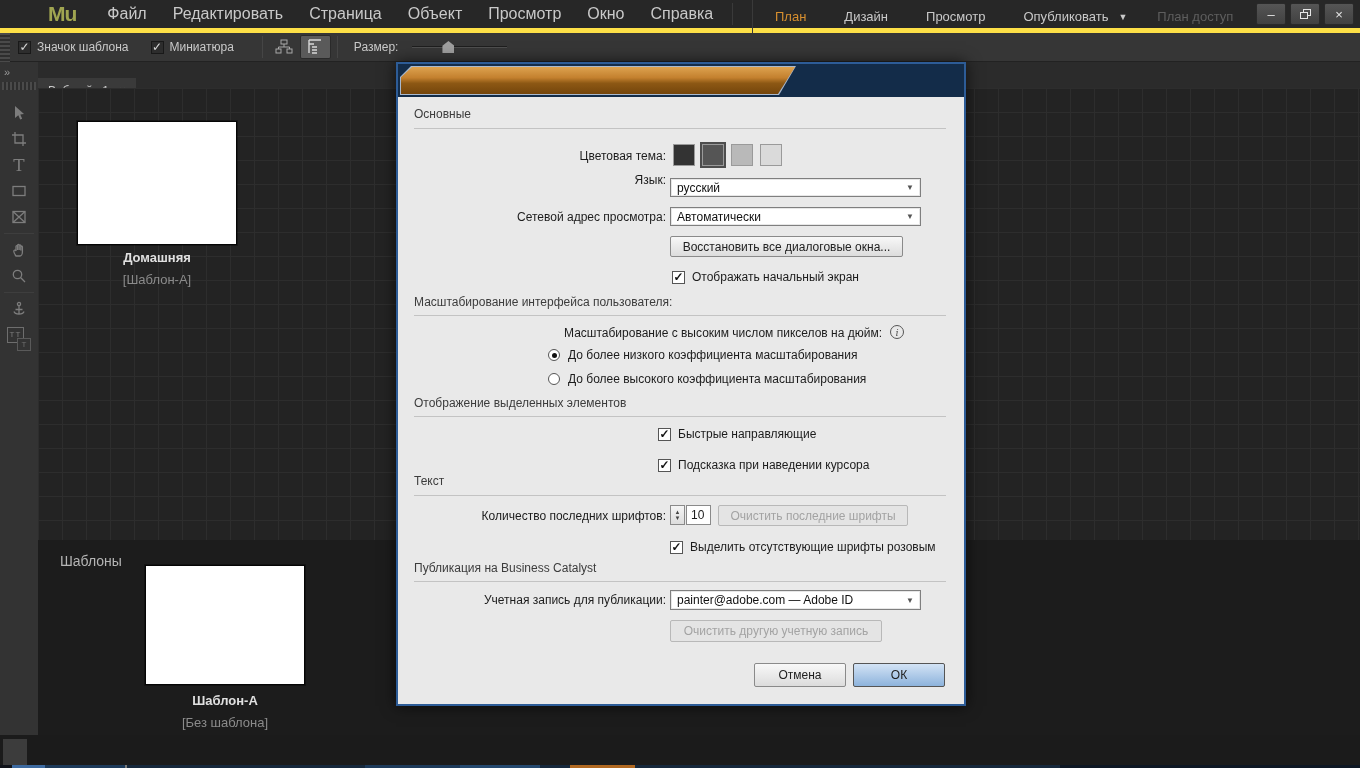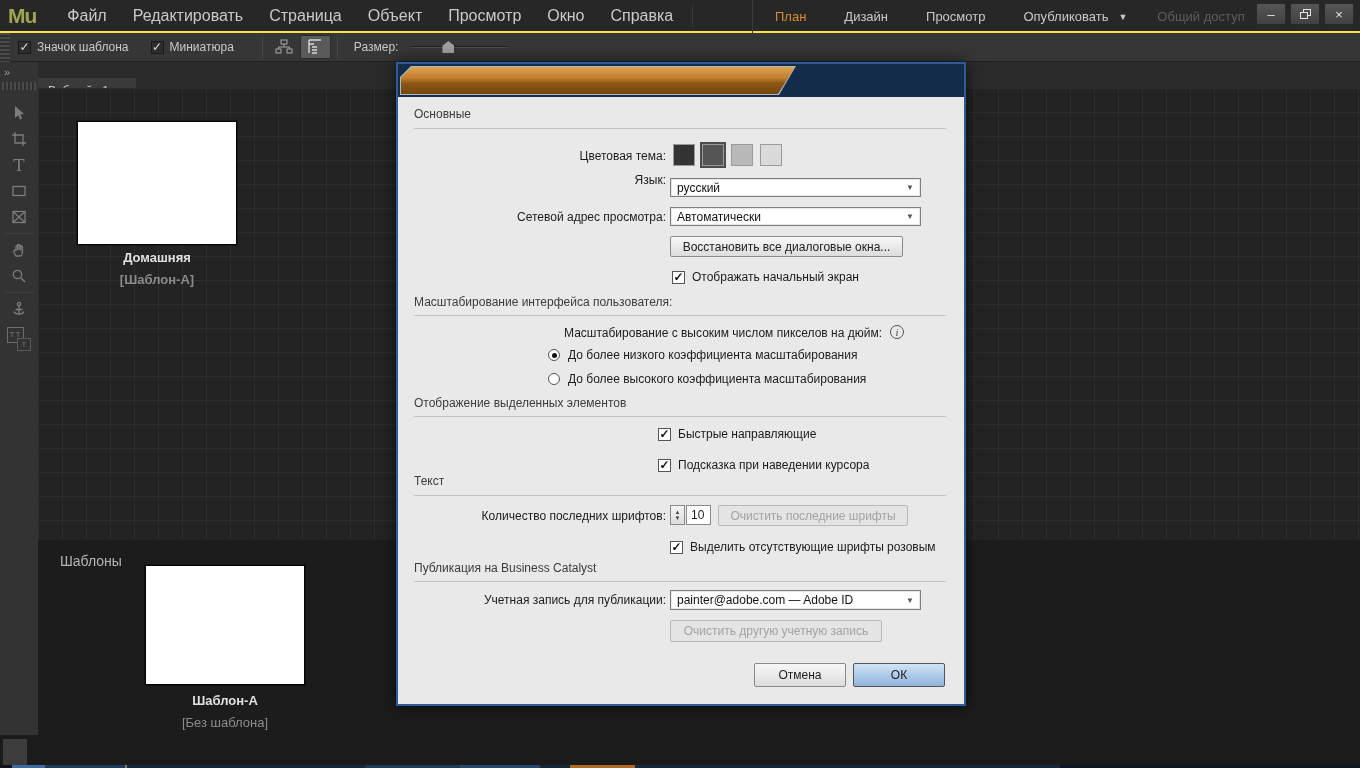--- a/index.html
+++ b/index.html
@@ -2,22 +2,22 @@
 <html><head>
 <meta charset="utf-8">
 <style>
   * { margin:0; padding:0; box-sizing:border-box; }
   html,body { width:1360px; height:768px; overflow:hidden; background:#1b1b1b;
               font-family:"Liberation Sans", sans-serif; }
   .screen { position:relative; width:1360px; height:768px; background:#1b1b1b; }
 
   
   .menubar { position:absolute; left:0; top:0; width:1360px; height:33px;
-             background:#272727; border-bottom:2px solid #fde047;
-             display:flex; align-items:center; }
+             background:#272727; border-bottom:5px solid #fde047;
+             display:flex; align-items:center;padding-left:40px; }
   .logo { color:#a0a551; font-weight:bold; font-size:21px; margin:0 18px 0 8px;
           letter-spacing:-1px; }
   .menu-item { color:#c9c9c9; font-size:16px; padding:0 13px; cursor:default; }
   .mb-sep { width:1px; height:22px; background:#3a3a3a; margin-left:6px; }
   .ws-tabs { position:absolute; left:752px; top:0; height:33px; display:flex;
              align-items:center; border-left:1px solid #3a3a3a; padding-left:22px; }
   .ws-tab { color:#c9c9c9; font-size:13px; margin-right:38px; cursor:default; white-space:nowrap; }
   .ws-tab.active { color:#d78f2f; }
   .ws-tab.disabled { color:#5e5e5e; }
   .ws-caret { font-size:9px; color:#c9c9c9; margin:0 30px 0 -28px; }
@@ -144,21 +144,21 @@
     <span class="menu-item">Окно</span>
     <span class="menu-item">Справка</span>
     <div class="mb-sep"></div>
 
     <div class="ws-tabs">
       <span class="ws-tab active">План</span>
       <span class="ws-tab">Дизайн</span>
       <span class="ws-tab">Просмотр</span>
       <span class="ws-tab">Опубликовать</span>
       <span class="ws-caret">▼</span>
-      <span class="ws-tab disabled">Общий доступ</span>
+      <span class="ws-tab disabled">План доступ</span>
     </div>
 
     <div class="win-controls">
       <div class="win-btn">–</div>
       <div class="win-btn">
         <span class="restore-glyph">
             <span></span>
             <span></span>
           </span>
       </div>
@@ -255,21 +255,21 @@
   <div class="tabstrip">
     <div class="doc-tab">
       <span>Веб-сайт-1</span>
       <span class="close">×</span>
     </div>
   </div>
 
   <div class="canvas">
     <div class="page-thumb thumb-home"></div>
     <div class="page-title" style="left:39px; top:162px; width:160px;">Домашняя</div>
-    <div class="page-sub" style="left:39px; top:184px; width:160px;font-weight:bold;">[Шаблон-А]</div>
+    <div class="page-sub" style="left:39px; top:184px; width:160px;">[Шаблон-А]</div>
   </div>
 
   <div class="masters">
     <div class="masters-label">Шаблоны</div>
     <div class="page-thumb thumb-master"></div>
     <div class="page-title" style="left:107px; top:153px; width:160px;">Шаблон-А</div>
     <div class="page-sub" style="left:107px; top:175px; width:160px;">[Без шаблона]</div>
   </div>
 
   <div class="taskbar">

